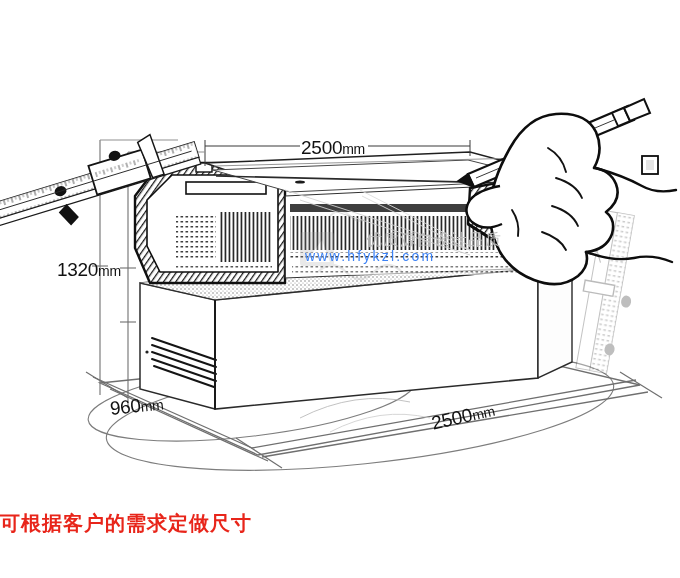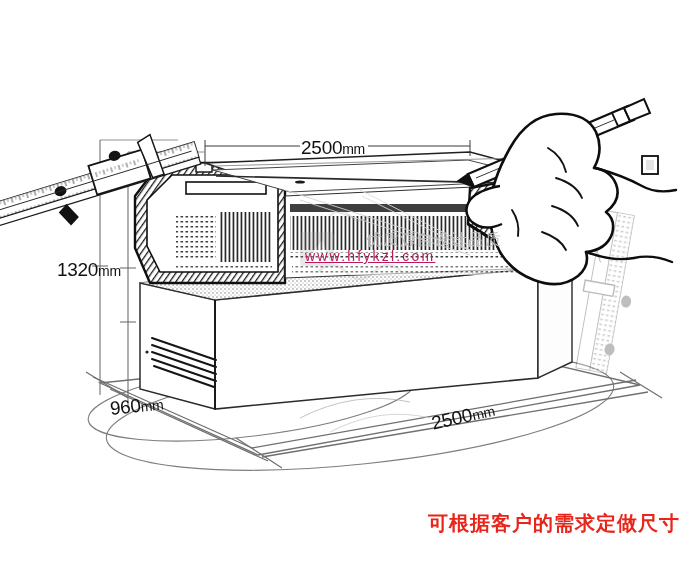--- a/index.html
+++ b/index.html
@@ -44,21 +44,21 @@
   #lbl-height     { left: 57px;  top: 259px; }
   #lbl-base       { left: 76px;  top: 308px; }
   #lbl-depth      { left: 110px; top: 398px; transform: rotate(-6deg); transform-origin: left center; }
   #lbl-width-bot  { left: 432px; top: 413px; transform: rotate(-13deg); transform-origin: left center; }
 
   #caption {
     position: absolute;
     left: 0;
     top: 510px;
     width: 680px;
-    text-align: right;
+    text-align: left;
     font-size: 20px;
     font-weight: bold;
     letter-spacing: 1px;
   }
   #watermark-url {
     position: absolute;
     left: 305px;
     top: 248px;
     font-size: 14px;
     letter-spacing: 2.2px;
@@ -276,16 +276,16 @@
 
   <div class="lbl" id="lbl-depth">
     <span class="num">960</span><span class="unit">mm</span>
   </div>
 
   <div class="lbl" id="lbl-width-bot">
     <span class="num">2500</span><span class="unit">mm</span>
   </div>
 
   <div id="watermark-cn" style="color: rgb(189, 189, 189);">优质源自设计品质</div>
-  <div id="watermark-url" style="color: #be185d; text-decoration: underline;">www.hfykzl.com</div>
+  <div id="watermark-url" style="color: #3b82f6;">www.hfykzl.com</div>
 
   <div id="caption" style="color: rgb(232, 37, 26);">可根据客户的需求定做尺寸</div>
 </div>
 
 </body></html>

